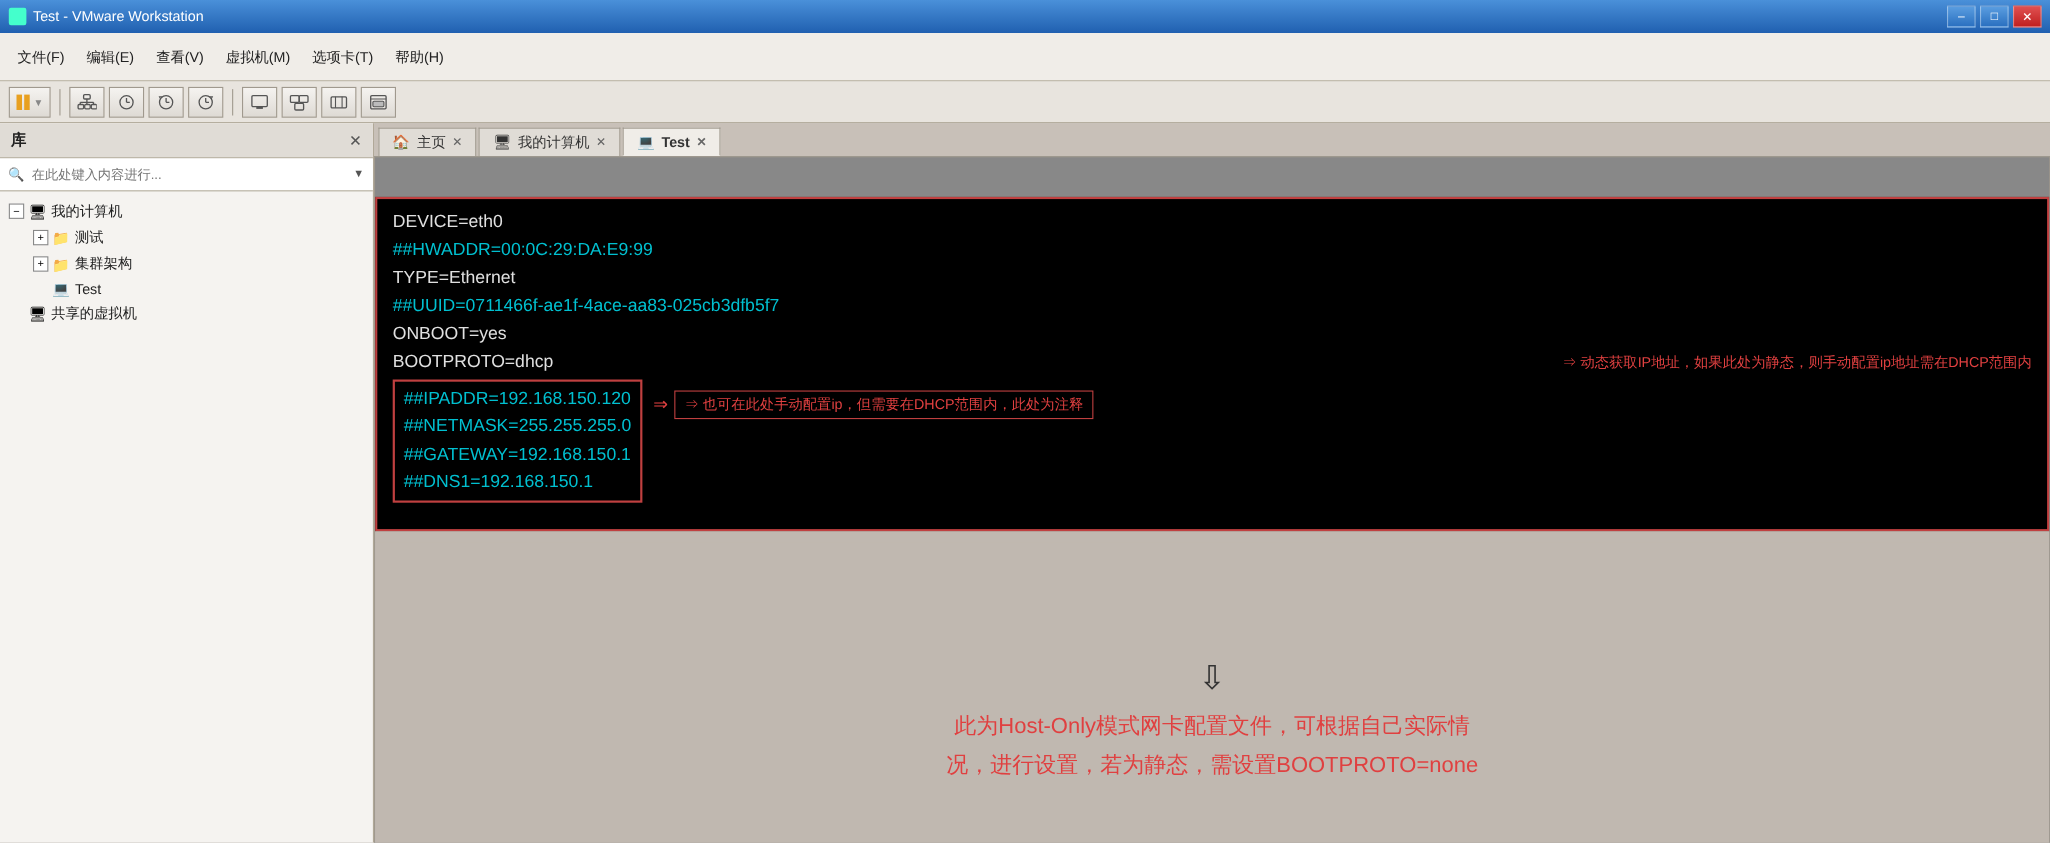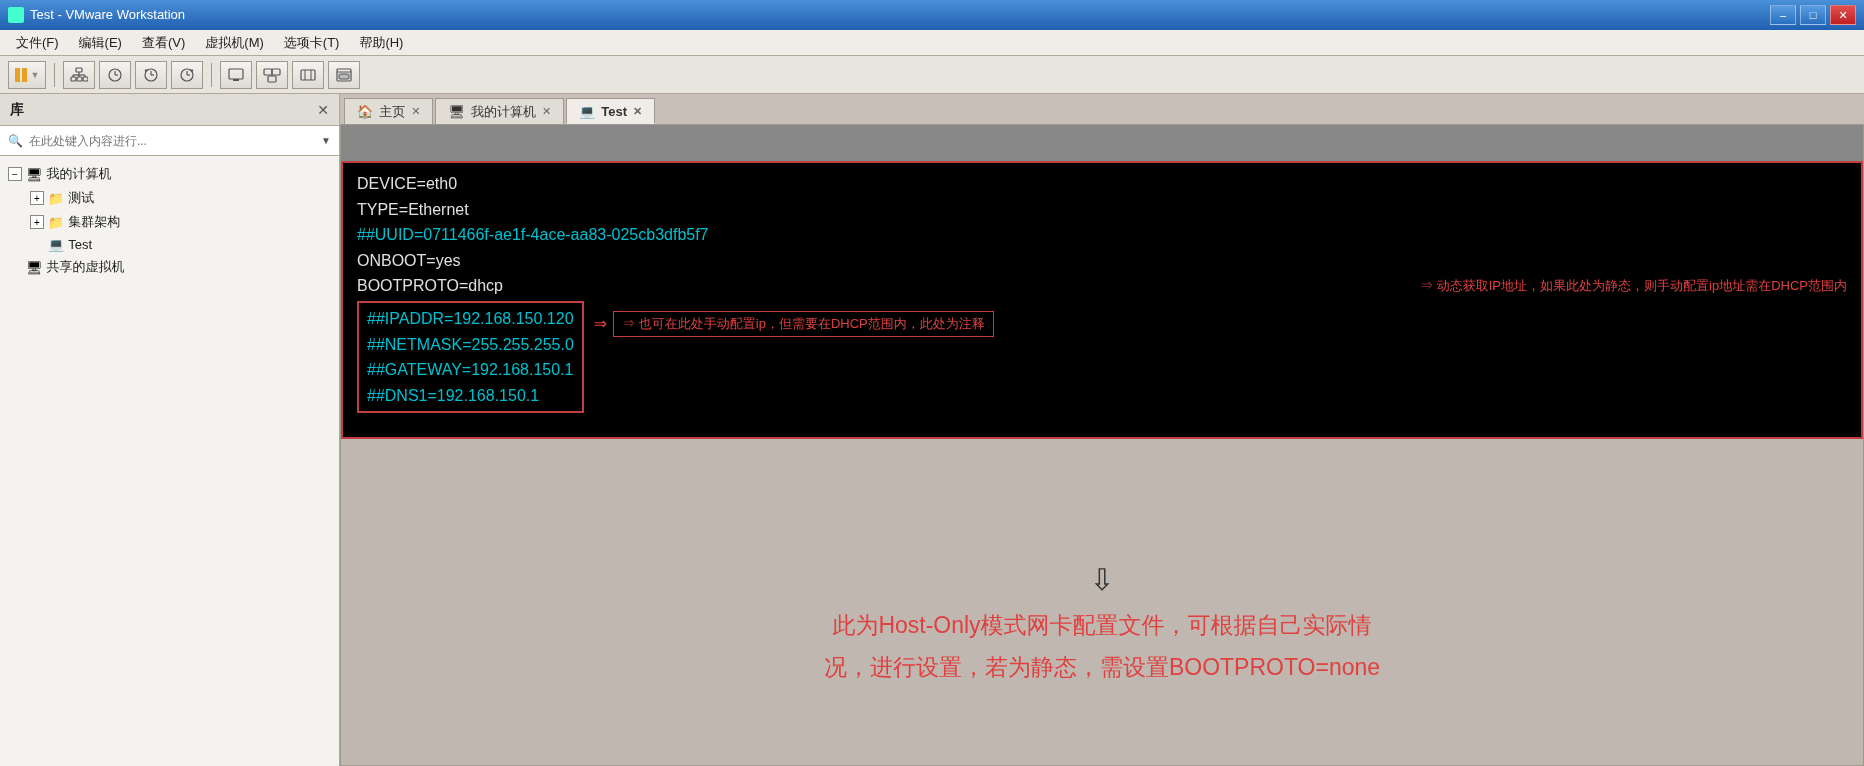--- a/index.html
+++ b/index.html
@@ -51,21 +51,21 @@
       font-size: 11px;
       display: flex;
       align-items: center;
       justify-content: center;
       cursor: pointer;
     }
     .title-btn.close { background: linear-gradient(to bottom, #e05050, #c02020); }
 
     
     .menu-bar {
-      height: 26px;
+      height: 44px;
       background: #f0ede8;
       display: flex;
       align-items: center;
       padding: 0 6px;
       border-bottom: 1px solid #b0a898;
       gap: 0;
     }
     .menu-item {
       padding: 2px 10px;
       font-size: 13px;
@@ -255,21 +255,21 @@
       position: relative;
     }
     .term-line { 
       line-height: 1.6;
       white-space: pre;
     }
     .term-white { color: #e0e0e0; }
     .term-cyan { color: #00c0d0; }
     .lower-text {
       color: #e04040;
-      font-size: 23px;
+      font-size: 20px;
       font-family: 'SimHei', 'Microsoft YaHei', sans-serif;
       text-align: center;
       line-height: 1.8;
     }
 
     .screen-container {
       height: 100%;
       background: #c0b8b0;
       display: flex;
       flex-direction: column;
@@ -467,20 +467,21 @@
       </div>
     </div>
 
     <div class="vm-screen-wrapper">
       <div class="screen-container">
 
         <div class="terminal-section">
           <div style="background:#000; border:2px solid #c04040; padding: 8px 14px;">
 
             <div class="term-line term-white">DEVICE=eth0</div>
+            <div class="term-line term-cyan">##HWADDR=00:0C:29:DA:E9:99</div>
             <div class="term-line term-white">TYPE=Ethernet</div>
             <div class="term-line term-cyan">##UUID=0711466f-ae1f-4ace-aa83-025cb3dfb5f7</div>
             <div class="term-line term-white">ONBOOT=yes</div>
 
             <div style="display:flex; align-items:center; gap:10px;justify-content:space-between;">
               <span class="term-line term-white">BOOTPROTO=dhcp</span>
               <span style="color:#e04040; font-size:13px; font-family:'SimHei','Microsoft YaHei',sans-serif;">⇒ 动态获取IP地址，如果此处为静态，则手动配置ip地址需在DHCP范围内</span>
             </div>
 
             <div style="display:flex; align-items:flex-start; gap:10px; margin-top:2px;text-decoration:underline;">

